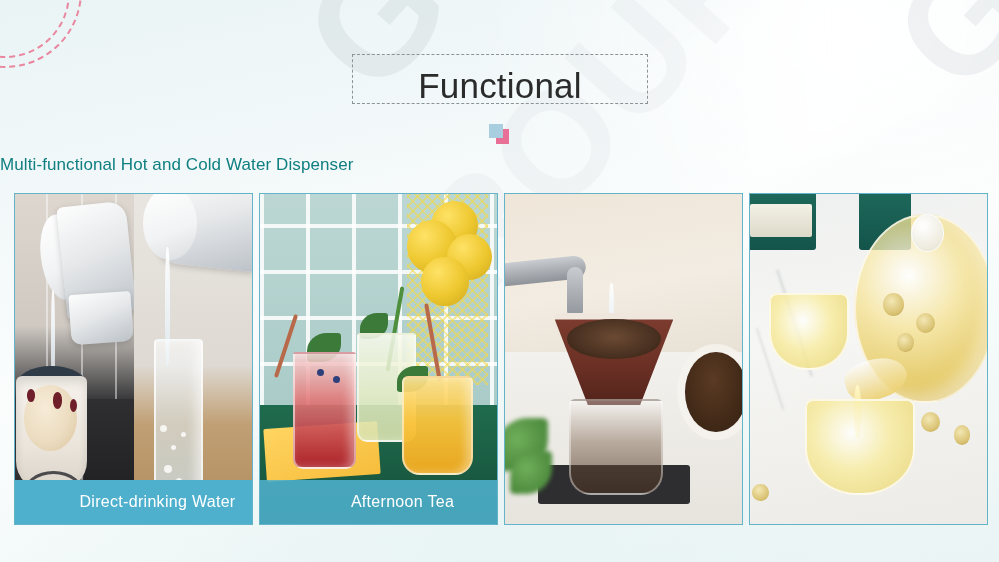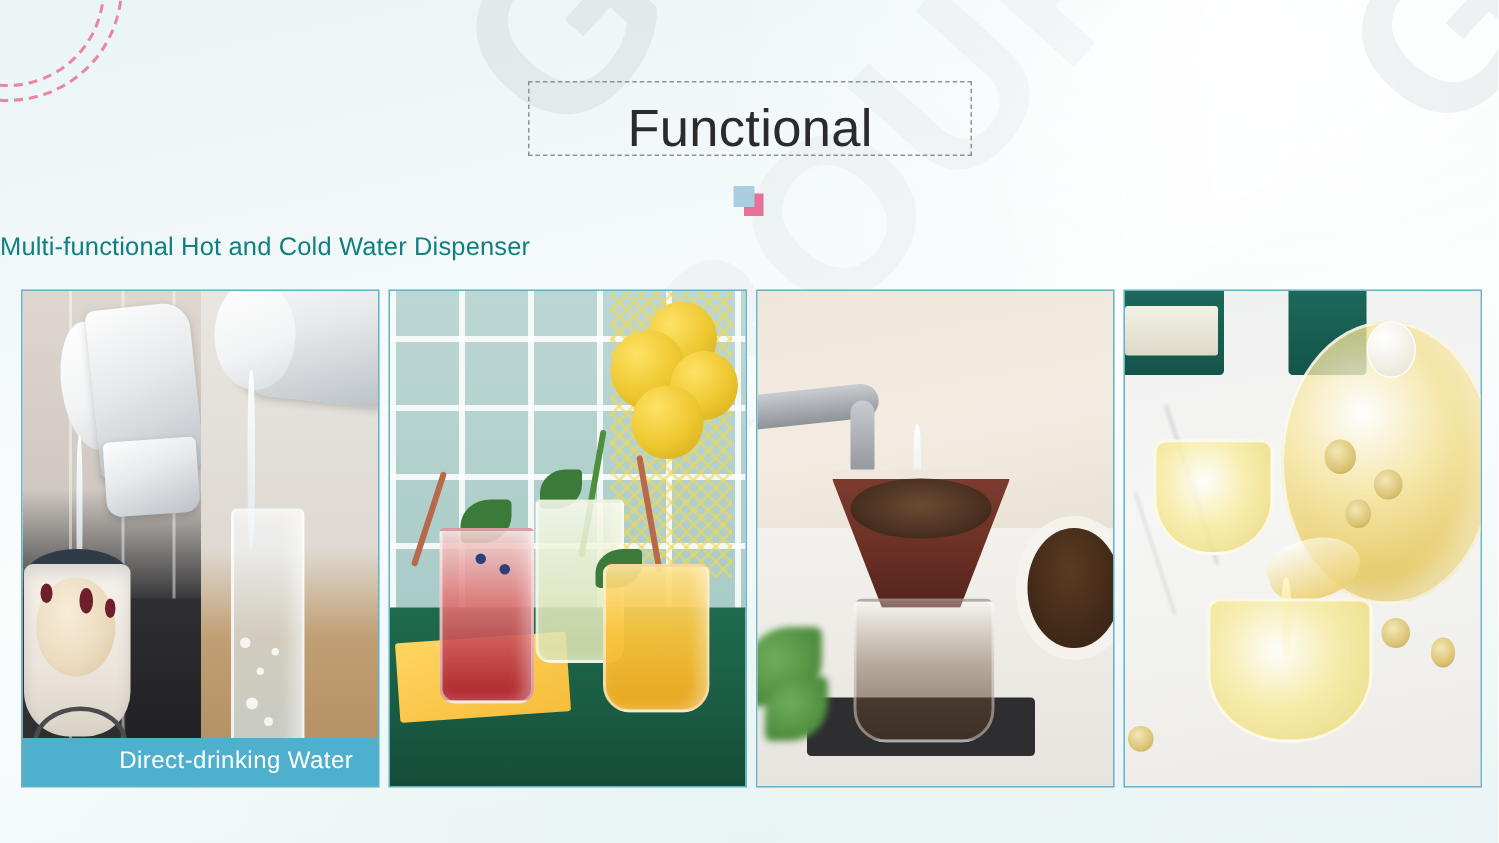--- a/index.html
+++ b/index.html
@@ -176,21 +176,21 @@
     top: 0;
     right: 0;
     bottom: 0;
     overflow: hidden;
   }
   .caption {
     position: absolute;
     left: 0;
     right: 0;
     bottom: 0;
-    height: 32px;
+    height: 44px;
     background: #4eb0cd;
     color: #ffffff;
     font-size: 16px;
     display: flex;
     align-items: center;
     justify-content: center;
     letter-spacing: 0.3px;
     padding-left: 48px;
   }
   .caption.translucent {
@@ -398,20 +398,21 @@
         <div class="drink d-red" style="left:14%; top:48%; width:25%; height:34%;"></div>
         <div class="berry" style="left:24%; top:53%; width:7px; height:7px; background:#2e3f7a; border-radius:50%; position:absolute;"></div>
         <div class="berry" style="left:31%; top:55%; width:7px; height:7px; background:#2e3f7a; border-radius:50%; position:absolute;"></div>
         <div class="straw" style="left:56%; top:28%; width:4px; height:26%; background:#4e8f3e; transform:rotate(10deg);"></div>
         <div class="mint" style="left:42%; top:36%; width:12%; height:8%;"></div>
         <div class="drink d-clear" style="left:41%; top:42%; width:23%; height:32%;"></div>
         <div class="straw" style="left:72%; top:33%; width:4px; height:24%; background:#b8694a; transform:rotate(-10deg);"></div>
         <div class="mint" style="left:58%; top:52%; width:13%; height:8%;"></div>
         <div class="drink d-org" style="left:60%; top:55%; width:28%; height:29%;"></div>
       </div>
+      <div class="caption translucent">Afternoon Tea</div>
     </div>
 
     <div class="panel">
       <div class="photo">
         <div class="p3-bg"></div>
         <div class="p3-counter"></div>
         <div class="gooseneck" style="left:-8%; top:20%; width:42%; height:7%; transform:rotate(-6deg);"></div>
         <div class="gooseneck" style="left:26%; top:22%; width:7%; height:16%;"></div>
         <div class="p3-scale" style="left:14%; top:82%; width:64%; height:12%;"></div>
         <div class="stream" style="left:44%; top:27%; width:5px; height:16%;"></div>

